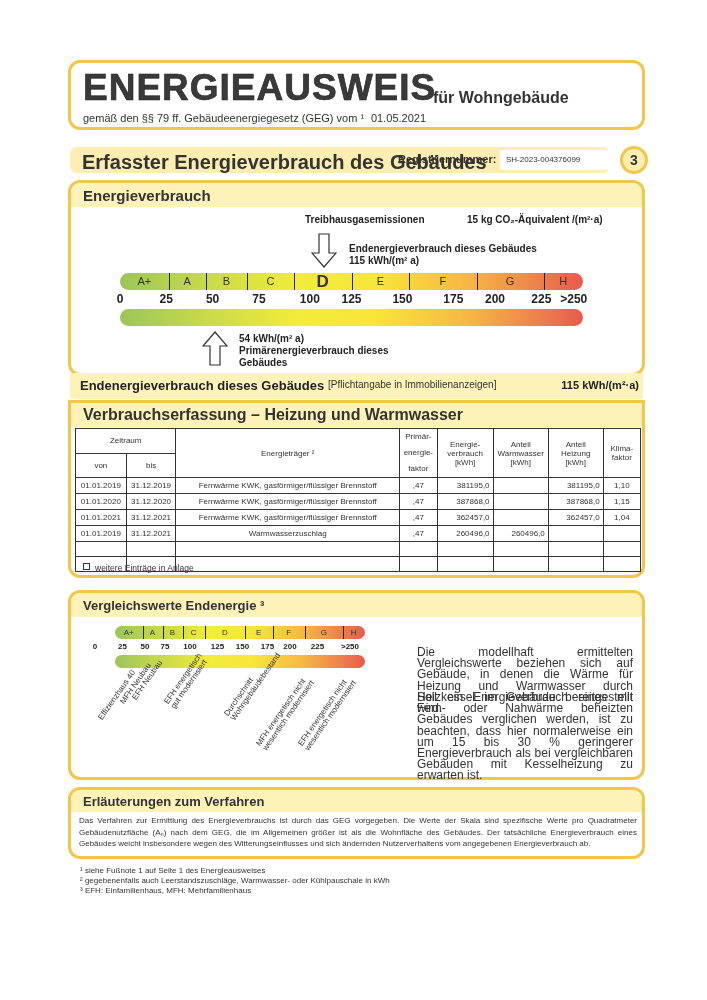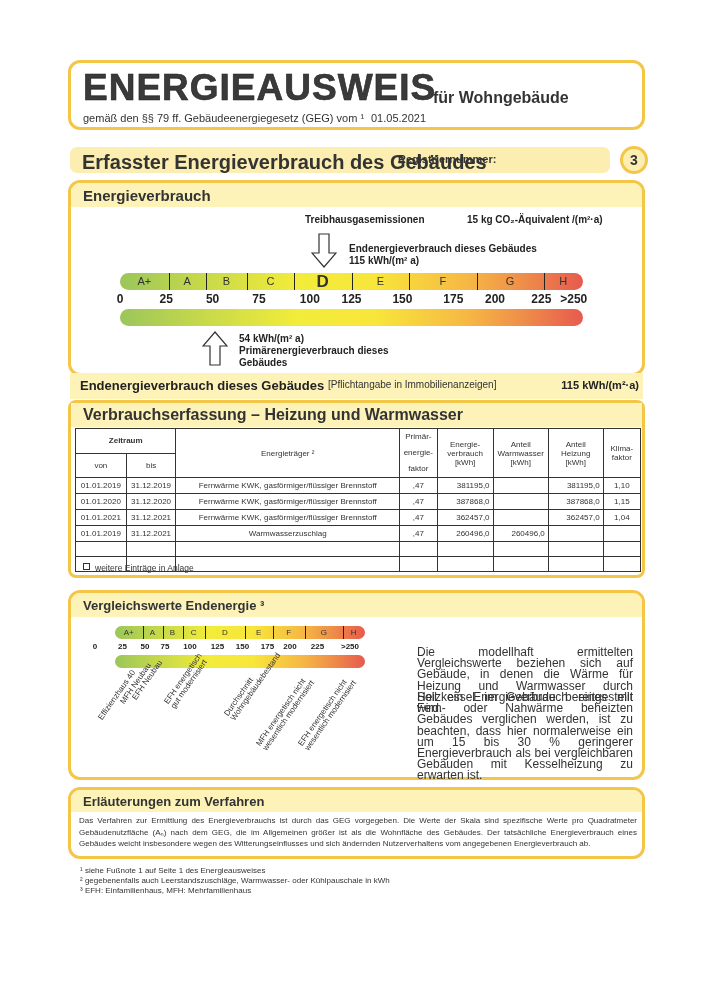--- a/index.html
+++ b/index.html
@@ -57,20 +57,21 @@
 <div class="abs frame title-box">
   <div class="abs title-big">ENERGIEAUSWEIS</div>
   <div class="abs title-small">für Wohngebäude</div>
   <div class="abs title-sub">gemäß den §§ 79 ff. Gebäudeenergiegesetz (GEG) vom ¹</div>
   <div class="abs title-date">01.05.2021</div>
 </div>
 
 <div class="abs hdr-bar">
   <div class="abs hdr-title">Erfasster Energieverbrauch des Gebäudes</div>
   <div class="abs reg-label">Registriernummer:</div>
+  <div class="abs reg-value">SH-2023-004376099</div>
 </div>
 <div class="abs page-num">3</div>
 
 <div class="abs frame sec-ev">
   <div class="abs sec-header">
     <div class="abs sec-header-text">Energieverbrauch</div>
   </div>
   <div class="abs" style="left:234px;top:31px;font-size:10px;font-weight:bold;">Treibhausgasemissionen</div>
   <div class="abs" style="left:396px;top:31px;font-size:10px;font-weight:bold;">15  kg CO₂-Äquivalent /(m²·a)</div>
 
@@ -121,28 +122,28 @@
   <div class="abs" style="left:168px;top:162px;font-size:10px;font-weight:bold;">Primärenergieverbrauch dieses</div>
   <div class="abs" style="left:168px;top:174px;font-size:10px;font-weight:bold;">Gebäudes</div>
 </div>
 
 <div class="abs ev-bar">
   <div class="abs ev-bar-title">Endenergieverbrauch dieses Gebäudes</div>
   <div class="abs ev-bar-note">[Pflichtangabe in Immobilienanzeigen]</div>
   <div class="abs ev-bar-val">115 kWh/(m²·a)</div>
 </div>
 
-<div class="abs frame sec-vb" style="border-top-left-radius:0;border-top-right-radius:0;border-radius:8px;">
+<div class="abs frame sec-vb" style="border-top-left-radius:0;border-top-right-radius:0;">
   <div class="abs sec-header" style="border-radius:0;">
     <div class="abs sec-header-text" style="font-size:16px;top:3px;">Verbrauchserfassung – Heizung und Warmwasser</div>
   </div>
   <table class="vb">
     <tbody>
         <tr>
-      <th colspan="2" style="border-bottom:1px solid #333;font-weight:bold;">Zeitraum</th>
+      <th colspan="2" style="border-bottom:1px solid #333;">Zeitraum</th>
       <th rowspan="2" style="width:216px;">Energieträger ²</th>
       <th rowspan="2" style="width:34px;white-space:pre;line-height:16px;">Primär-
 energie-
 faktor</th>
       <th rowspan="2" style="width:54px;white-space:pre;line-height:9px;">Energie-
 verbrauch
 [kWh]</th>
       <th rowspan="2" style="width:53px;white-space:pre;line-height:9px;">Anteil
 Warmwasser
 [kWh]</th>

